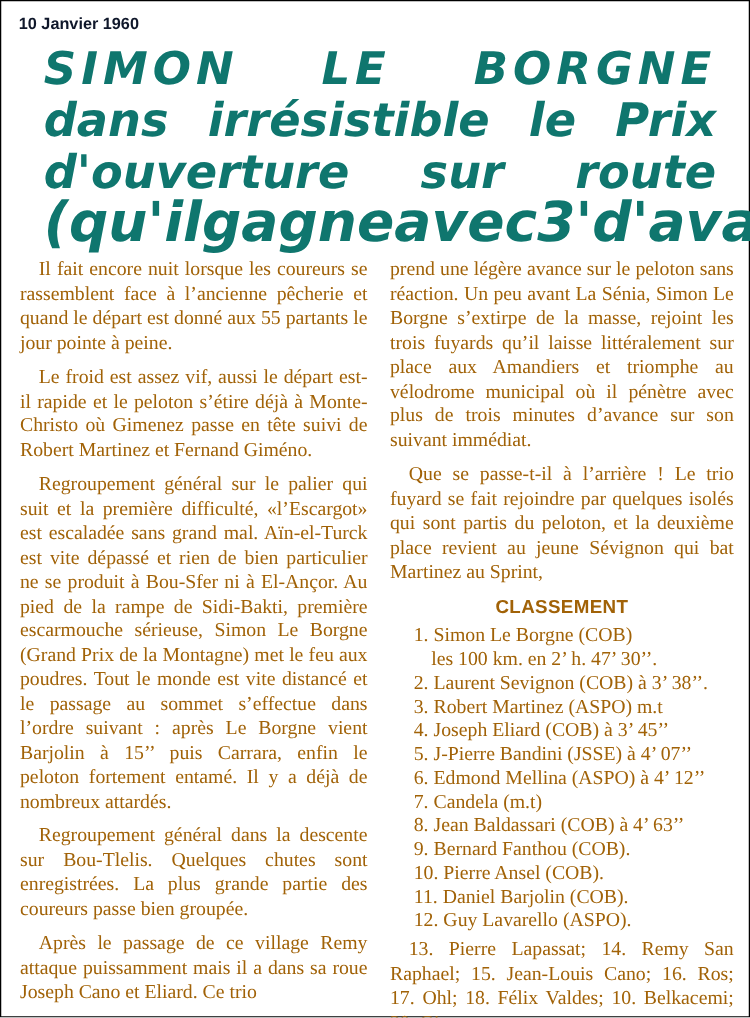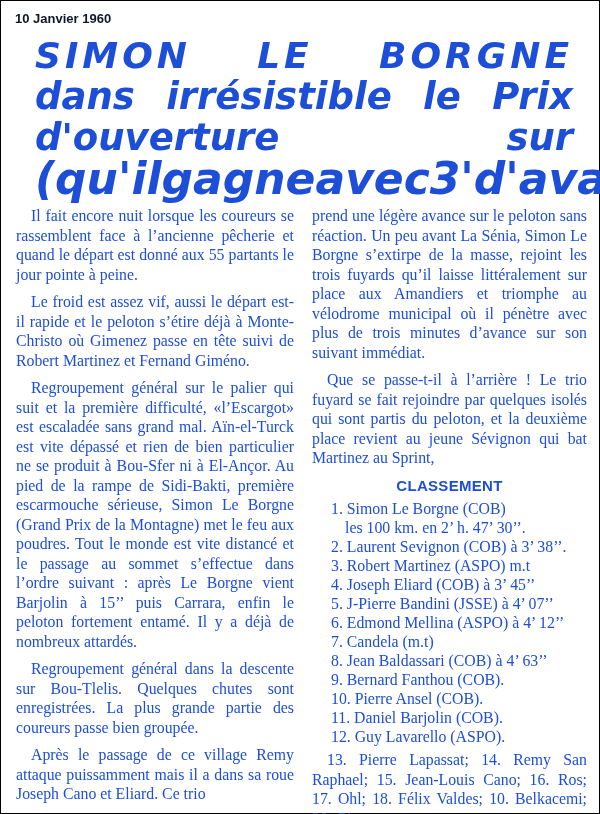--- a/index.html
+++ b/index.html
@@ -13,35 +13,35 @@
   }
   .date {
     position: absolute; left: 14px; top: 10px;
     font-family: "Liberation Sans", sans-serif;
     font-weight: bold; font-size: 13px; color: #0f172a;
   }
   .headline {
     position: absolute; left: 34px; top: 34px; width: 538px;
     font-family: "DejaVu Sans", sans-serif;
     font-weight: bold; font-style: italic;
-    color: #1d4ed8;
+    color: #0f766e;
   }
   .hl-line {
     display: flex; justify-content: space-between;
     line-height: 41px; height: 41px;
     white-space: nowrap;
   }
   .hl-1 { font-size: 36px; letter-spacing: 4px; }
   .hl-2, .hl-3 { font-size: 37px; }
   .hl-4 { font-size: 44px; }
   .col {
     position: absolute; top: 205px;
     font-family: "Liberation Serif", serif;
     font-size: 15.8px; line-height: 19.5px;
-    color: #1d4ed8;
+    color: #a16207;
     text-align: justify;
     hyphens: manual;
   }
   .col-left { left: 15px; width: 278px; }
   .col-right { left: 311px; width: 275px; }
   .col p { margin: 0 0 8px 0; text-indent: 15px; }
   .col p.cont { text-indent: 0; }
   .class-title {
     font-family: "Liberation Sans", sans-serif;
     font-weight: bold; font-size: 15px;
@@ -67,20 +67,21 @@
     </div>
     <div class="hl-line hl-2">
       <span>dans</span>
       <span>irrésistible</span>
       <span>le</span>
       <span>Prix</span>
     </div>
     <div class="hl-line hl-3">
       <span>d'ouverture</span>
       <span>sur</span>
+      <span>route</span>
     </div>
     <div class="hl-line hl-4">
       <span>(qu'il</span>
       <span>gagne</span>
       <span>avec</span>
       <span>3'</span>
       <span>d'avance)</span>
     </div>
   </div>
 

